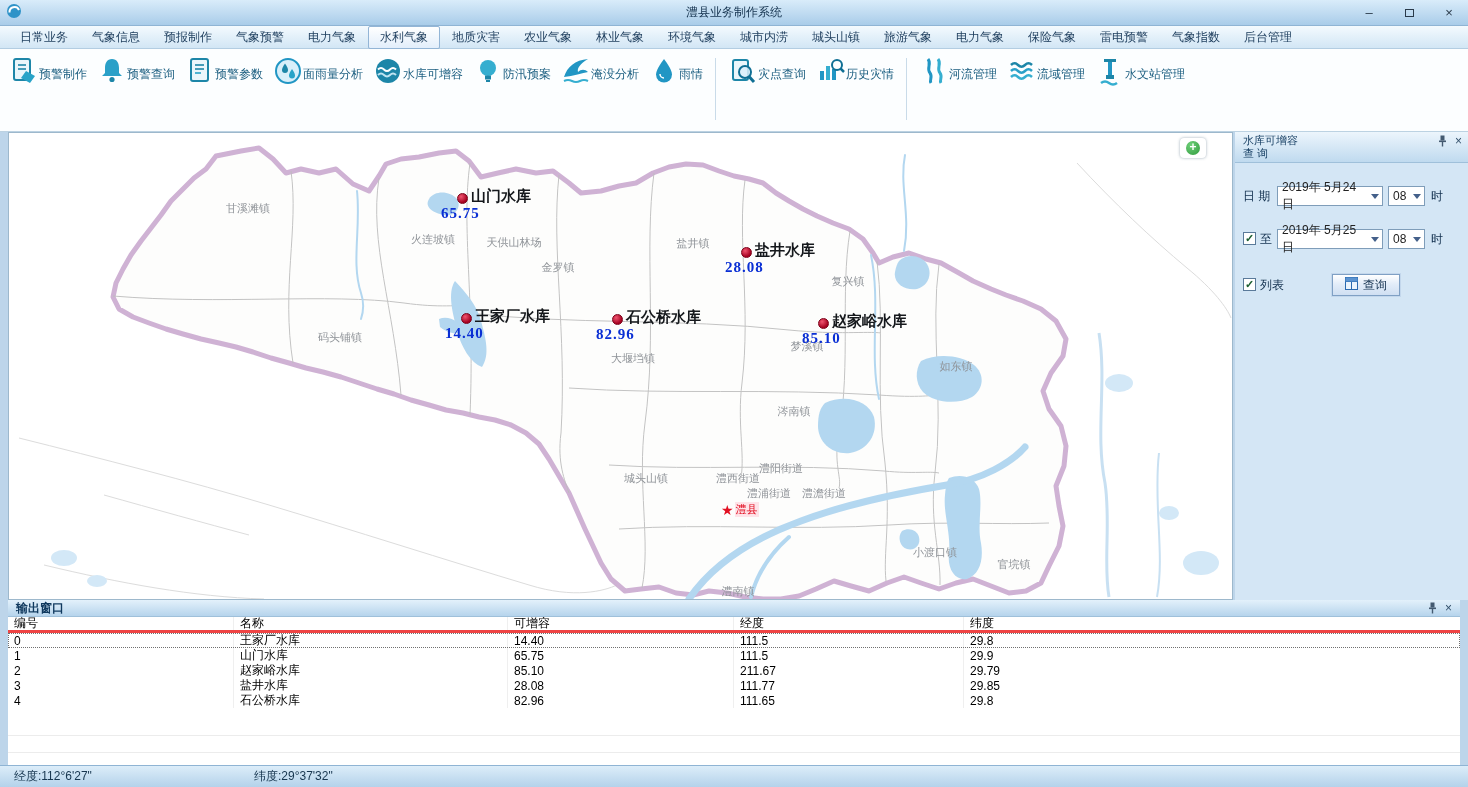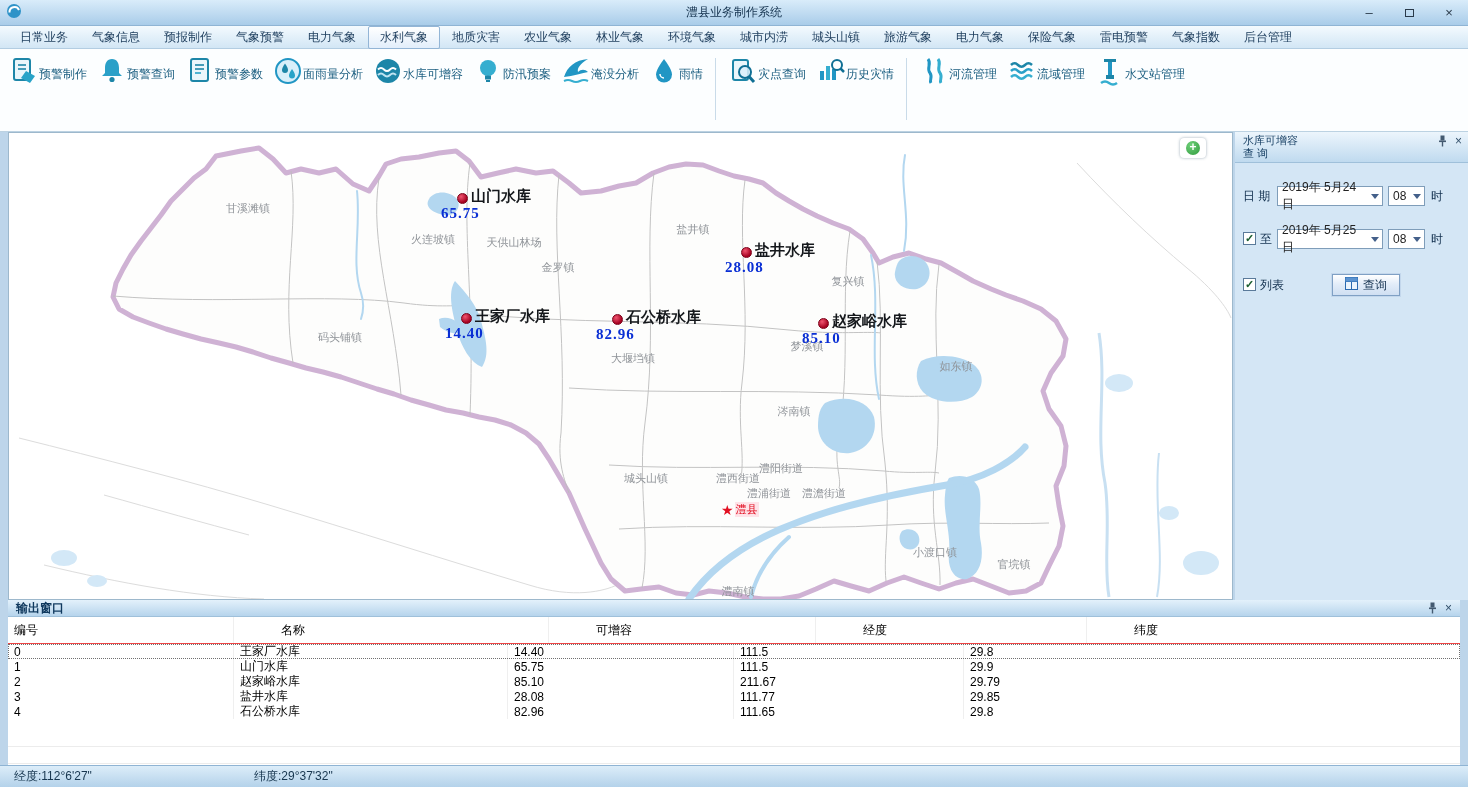--- a/index.html
+++ b/index.html
@@ -67,21 +67,21 @@
   .query-btn { position:absolute; height:22px; display:flex; align-items:center; gap:5px; padding:0 12px;
                background:linear-gradient(#ffffff,#e3edf9 45%,#cfdff2); border:1px solid #7fa0c4; border-radius:0;
                box-shadow:0 0 0 1px #c3d7ec; font-size:12px; color:#12304e; }
 
   
   .output-panel { margin-left:8px; width:1452px; height:165px; background:#fff; display:flex; flex-direction:column; }
   .output-header { height:17px; background:linear-gradient(#e3f1fb,#b6d4ec); border-bottom:1px solid #9fc0da;
                    display:flex; align-items:center; justify-content:space-between; padding:0 8px; }
   .output-header .otitle { font-size:12px; font-weight:bold; color:#10395e; }
   .otable { flex:1; background:#fff; font-size:12px; color:#000; position:relative; overflow:hidden; }
-  .thead { display:flex; height:27px; align-items:center; border-bottom:1px solid #ef4444;gap:41px; }
+  .thead { display:flex; height:16px; align-items:center; border-bottom:3px solid #ef4444; }
   .trow { display:flex; height:15px; align-items:center; }
   .trow.selected { outline:1px dotted #707070; outline-offset:-1px; }
   .cell { height:100%; display:flex; align-items:center; padding-left:6px; border-right:1px solid #efefef;
           white-space:nowrap; overflow:hidden; }
   .c0{width:226px}.c1{width:274px}.c2{width:226px}.c3{width:230px}.c4{flex:1;border-right:none}
   .empty-line { border-top:1px solid #ececec; }
 
   
   .statusbar { height:22px; background:linear-gradient(#dcedf9,#b4d2ea); border-top:1px solid #8fb4d4;
                display:flex; align-items:center; padding-left:14px; font-size:12px; color:#17364f; }
@@ -317,21 +317,21 @@
           <path d="M862,122 C872,170 860,220 870,266" stroke-width="2"></path>
           <path d="M896,22 C890,52 902,82 895,118" stroke-width="2"></path>
           <path d="M742,464 C748,440 762,420 780,404" stroke-width="4"></path>
         </g>
       </svg>
 
       <div class="town" style="left:239px;top:75px">甘溪滩镇</div>
       <div class="town" style="left:424px;top:106px">火连坡镇</div>
       <div class="town" style="left:505px;top:109px">天供山林场</div>
       <div class="town" style="left:549px;top:134px">金罗镇</div>
-      <div class="town" style="left:684px;top:96px">盐井镇</div>
+      <div class="town" style="left:684px;top:110px">盐井镇</div>
       <div class="town" style="left:839px;top:148px">复兴镇</div>
       <div class="town" style="left:331px;top:204px">码头铺镇</div>
       <div class="town" style="left:798px;top:213px">梦溪镇</div>
       <div class="town" style="left:947px;top:233px">如东镇</div>
       <div class="town" style="left:624px;top:225px">大堰垱镇</div>
       <div class="town" style="left:785px;top:278px">涔南镇</div>
       <div class="town" style="left:637px;top:345px">城头山镇</div>
       <div class="town" style="left:729px;top:345px">澧西街道</div>
       <div class="town" style="left:772px;top:335px">澧阳街道</div>
       <div class="town" style="left:760px;top:360px">澧浦街道</div>

